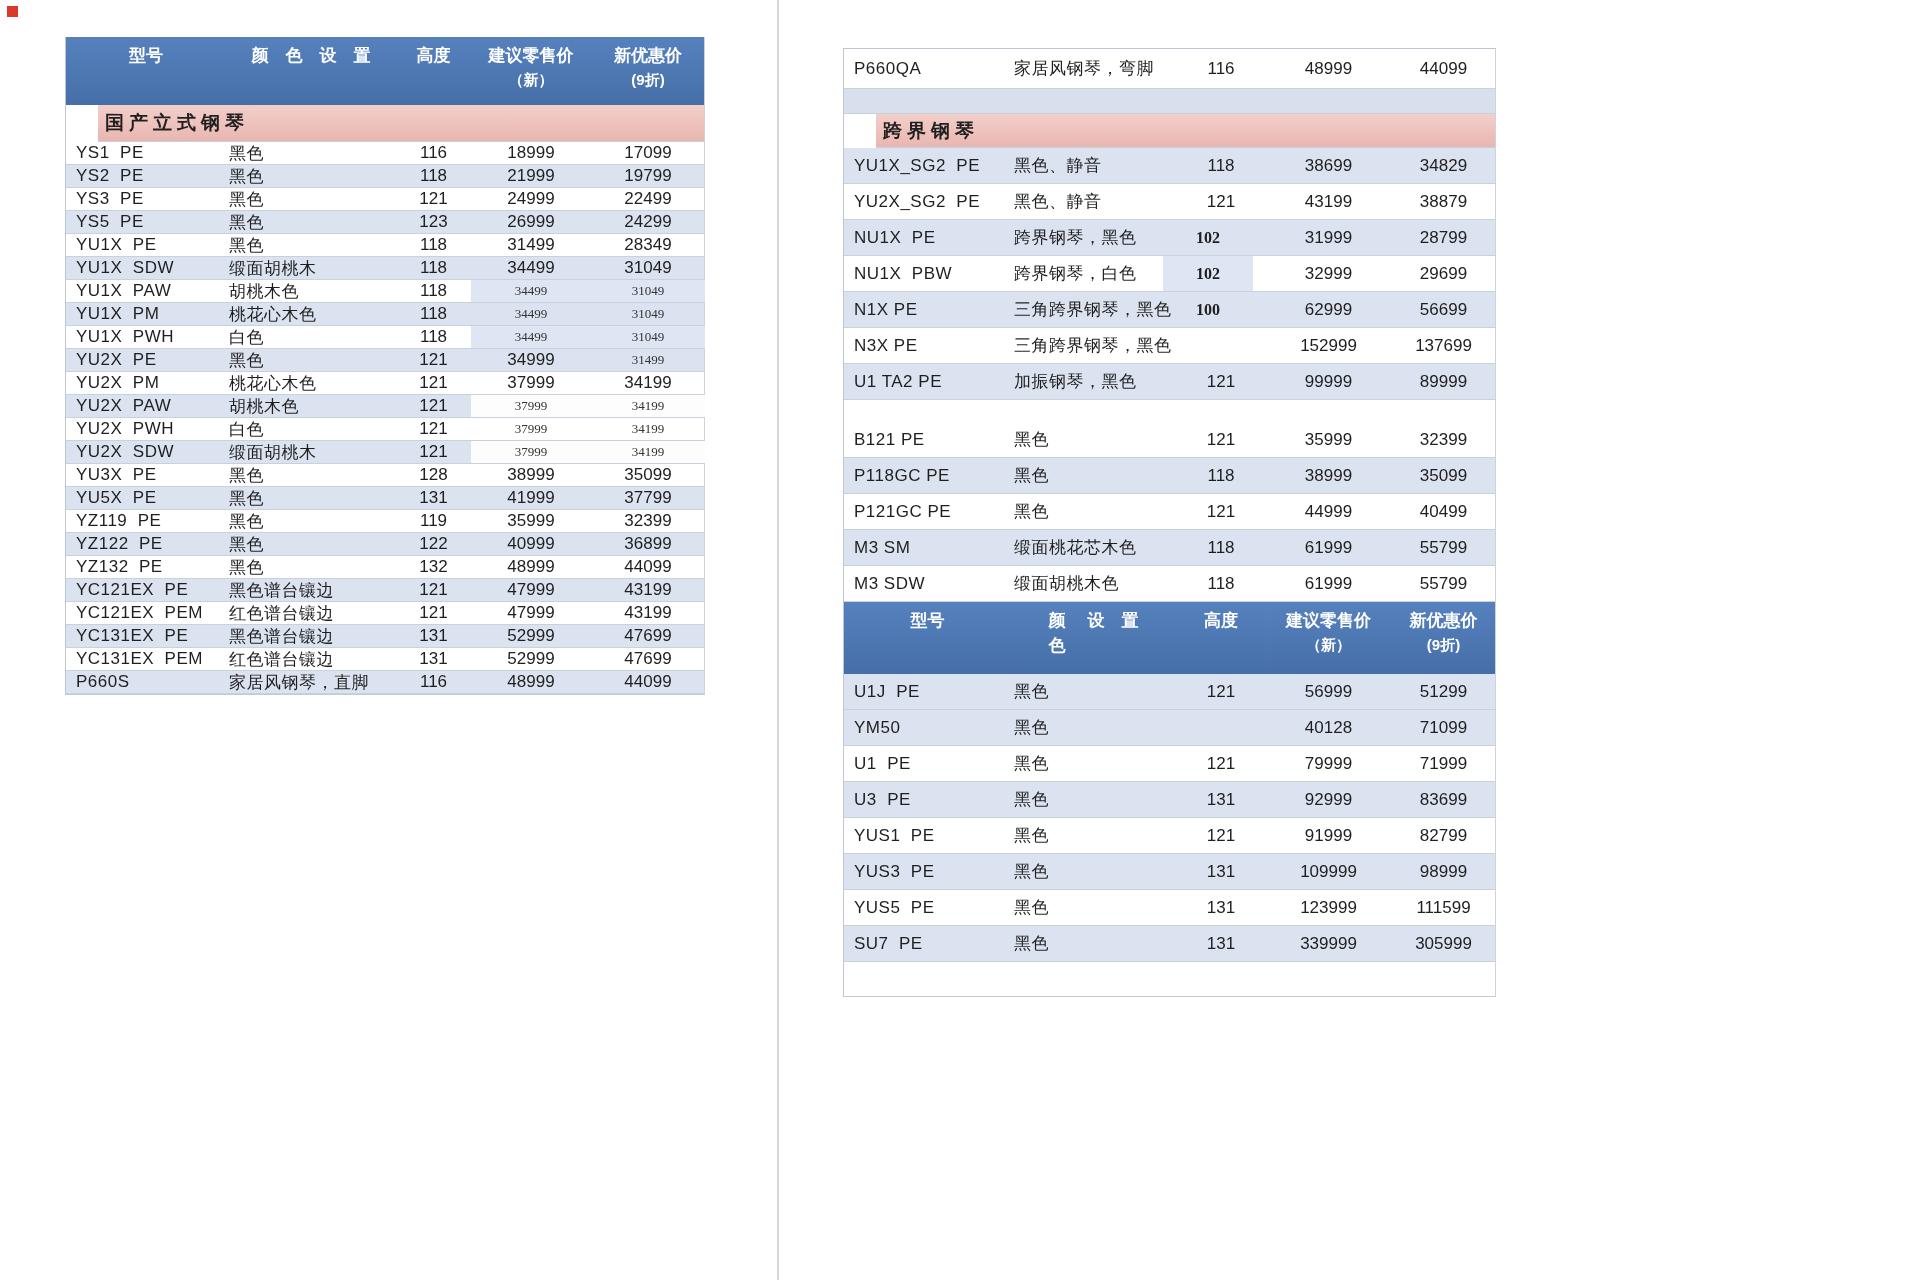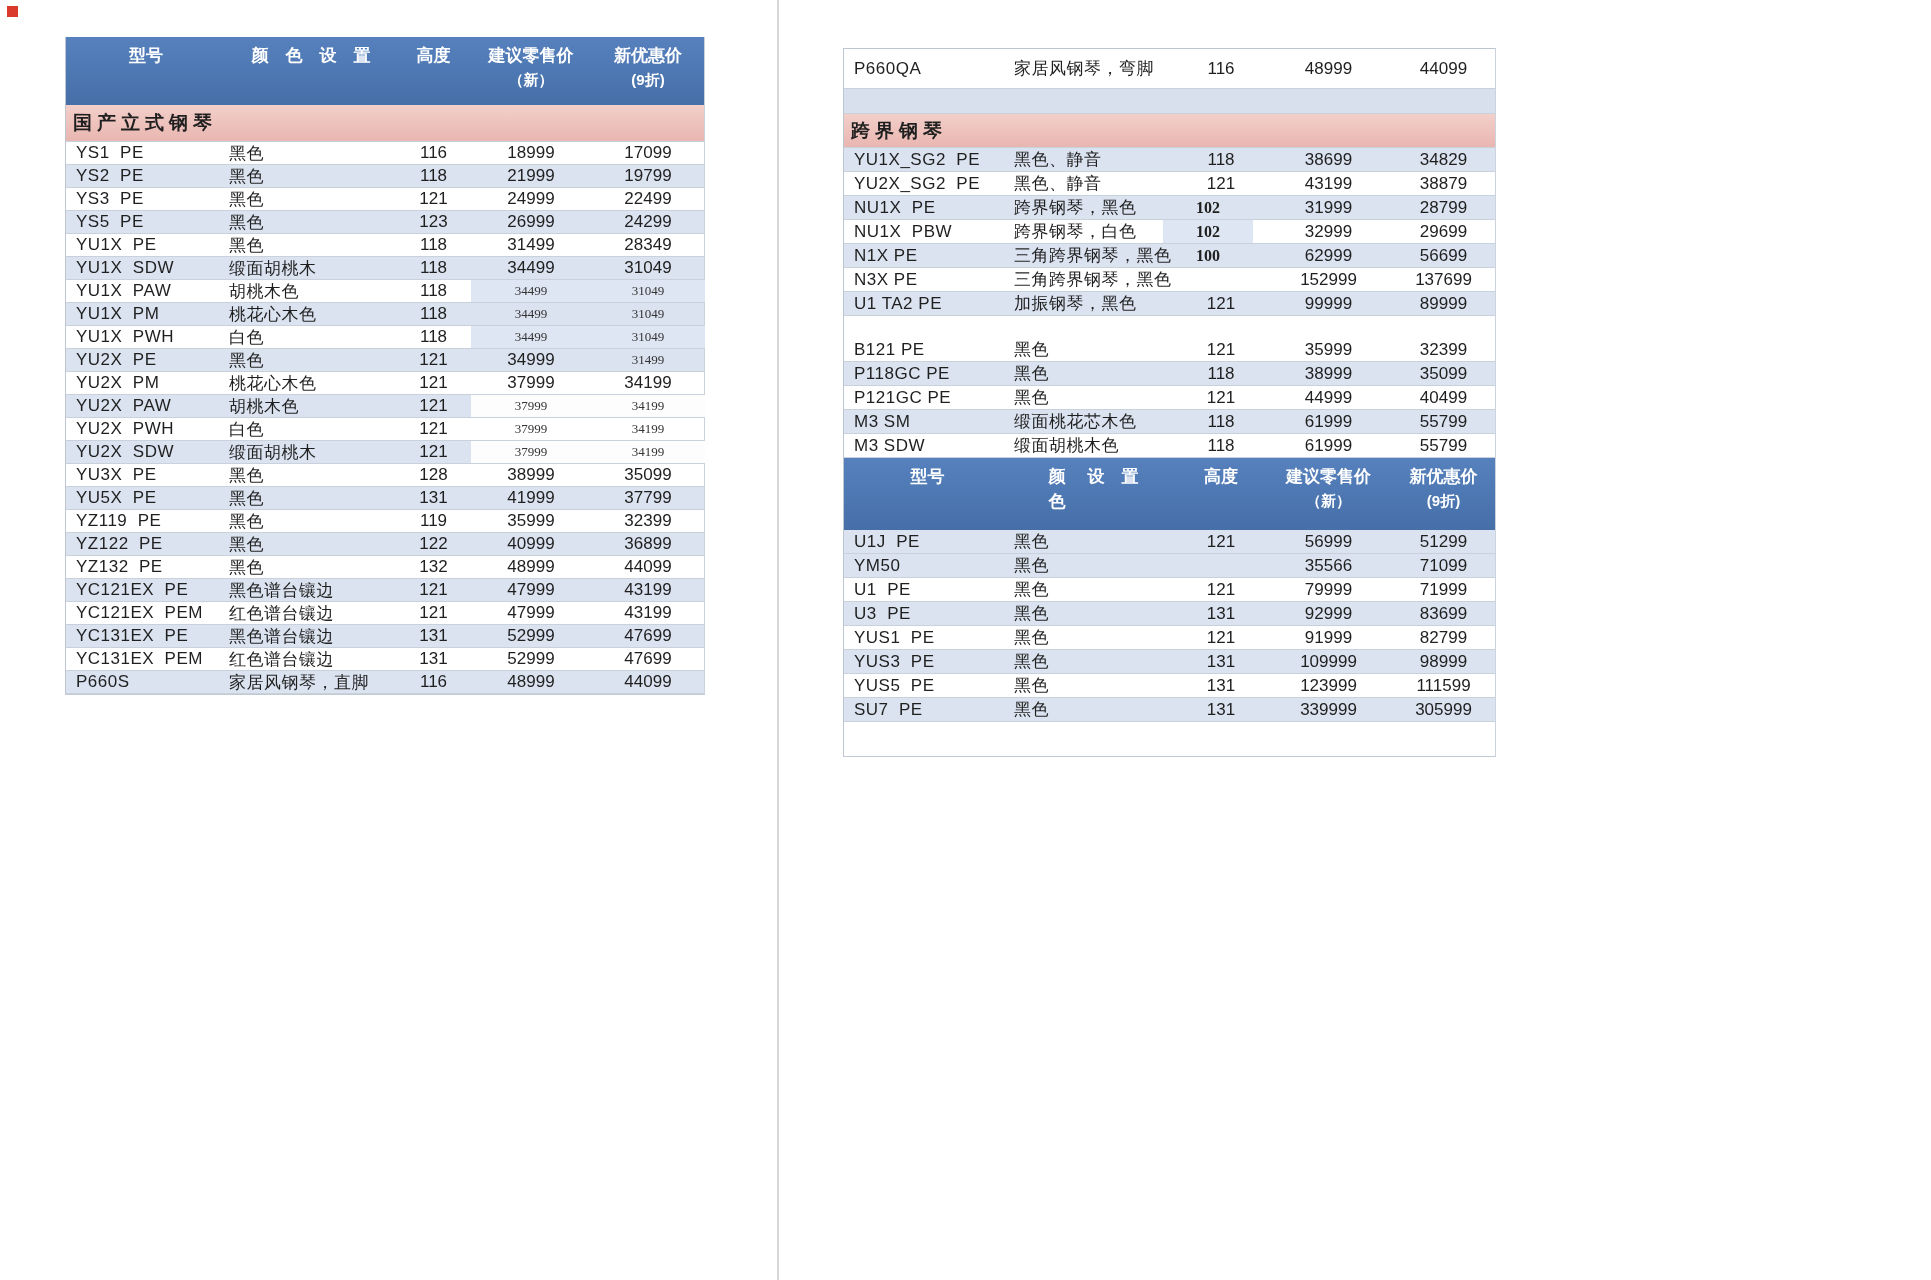--- a/index.html
+++ b/index.html
@@ -18,24 +18,24 @@
 
   .thead{background:linear-gradient(#5681bd,#466fa8);color:#ffffff;font-weight:bold;height:68px;}
   .thead .hc{display:flex;flex-direction:column;align-items:center;padding-top:7px;font-size:17px;line-height:1.45;}
   .thead .sub{font-size:15px;font-weight:bold;}
   .thead2{height:72px;}
   .color2-wrap{display:flex;flex-direction:row;justify-content:center;gap:22px;}
   .color2-stack{display:flex;flex-direction:column;align-items:flex-start;line-height:1.45;}
 
   .sec{display:flex;align-items:center;background:linear-gradient(#f3cfca,#e9b6b0);
        font-weight:bold;font-size:19px;letter-spacing:5px;padding-left:7px;height:34px;
-       border-bottom:1px solid #c9d1dc;}
+       border-bottom:1px solid #c9d1dc;margin-left:32px;}
   .tbl-left .sec{height:37px;}
 
-  .row{height:24px;background:#ffffff;border-bottom:1px solid #c9d1dc;}
+  .row{height:36px;background:#ffffff;border-bottom:1px solid #c9d1dc;}
   .tbl-left .row{height:23px;}
   .row.shade{background:#dbe3f0;}
   .row.carry{height:40px;}
 
   .cell{display:flex;align-items:center;font-size:17px;overflow:hidden;}
   .c-model{padding-left:10px;white-space:pre;letter-spacing:0.5px;}
   .c-color{padding-left:3px;letter-spacing:0.5px;}
   .c-height,.c-retail,.c-discount{justify-content:center;}
   .cell.small{font-family:"Liberation Serif","DejaVu Serif",serif;font-size:13px;color:#333;}
   .c-height.h-bold{font-family:"Liberation Serif","DejaVu Serif",serif;font-weight:bold;font-size:16px;transform:translateX(-13px);}
@@ -361,21 +361,21 @@
           <div class="cell c-model">U1J  PE</div>
           <div class="cell c-color">黑色</div>
           <div class="cell c-height">121</div>
           <div class="cell c-retail">56999</div>
           <div class="cell c-discount">51299</div>
         </div>
         <div class="row shade">
           <div class="cell c-model">YM50</div>
           <div class="cell c-color">黑色</div>
           <div class="cell c-height"></div>
-          <div class="cell c-retail">35566</div>
+          <div class="cell c-retail">40128</div>
           <div class="cell c-discount">71099</div>
         </div>
         <div class="row">
           <div class="cell c-model">U1  PE</div>
           <div class="cell c-color">黑色</div>
           <div class="cell c-height">121</div>
           <div class="cell c-retail">79999</div>
           <div class="cell c-discount">71999</div>
         </div>
         <div class="row shade">

